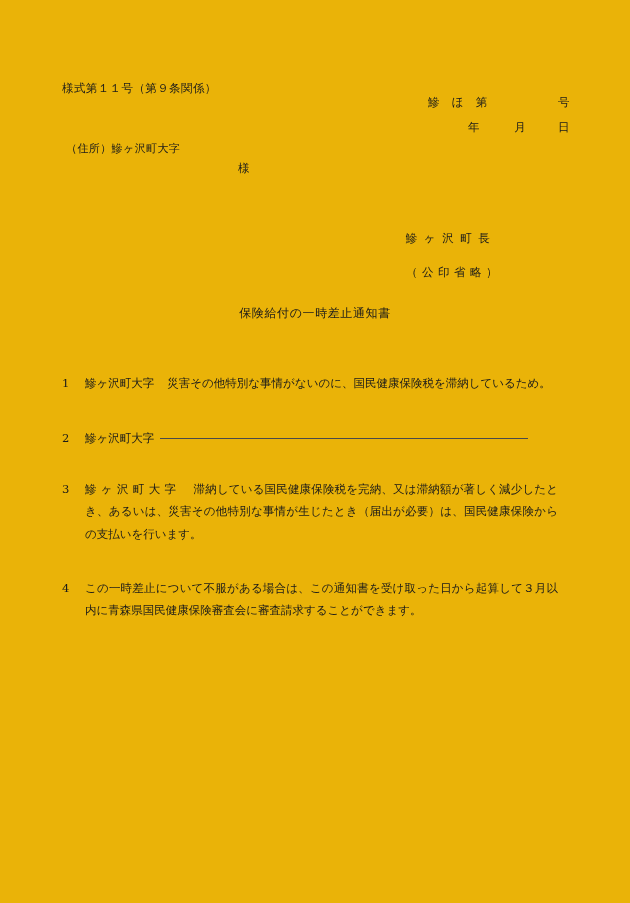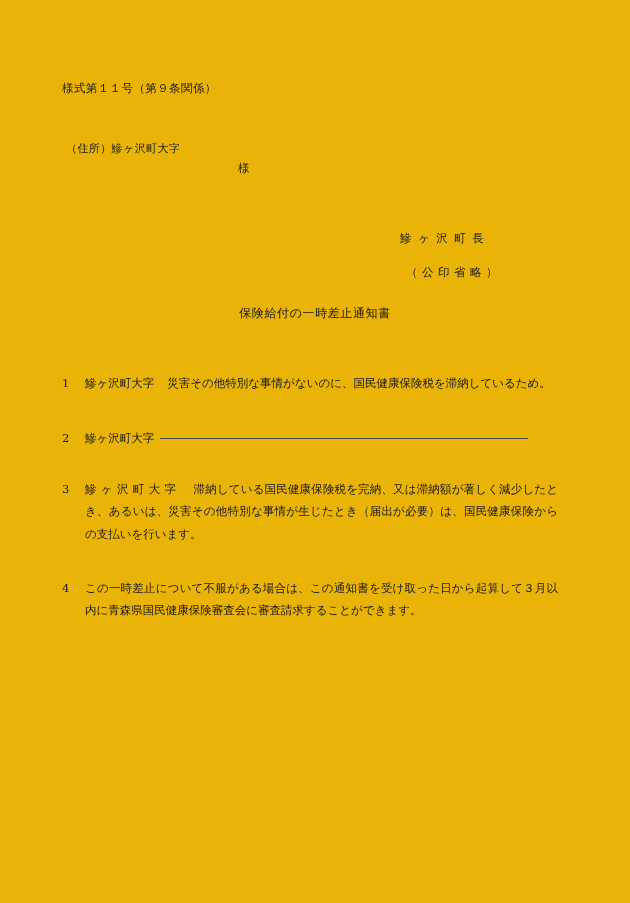--- a/index.html
+++ b/index.html
@@ -69,20 +69,21 @@
 
   
   .issuer {
     left: 400px;
     top: 230px;
     font-size: 11.5px;
   }
   .issuer .name {
     letter-spacing: 6.5px;
     display: block;
+    text-align: center;
   }
   .issuer .seal {
     display: block;
     margin-top: 16px;
     margin-left: 6px;
     letter-spacing: 4.5px;
   }
 
   
   .doc-title {
@@ -134,20 +135,34 @@
     margin-left: 6px;
   }
 </style>
 </head>
 <body>
 
 <div class="page">
 
   <div class="abs form-no">様式第１１号（第９条関係）</div>
 
+  <div class="blk doc-no-block">
+    <div class="doc-no-line">
+      <span class="lead">鰺　ほ　第</span>
+      <span class="sp-wide"></span>
+      <span>号</span>
+    </div>
+    <div class="doc-no-line date-line">
+      <span class="lead">年</span>
+      <span class="sp-mid"></span>
+      <span>月</span>
+      <span class="sp-mid2"></span>
+      <span>日</span>
+    </div>
+  </div>
 
   <div class="abs addr-line">（住所）鰺ヶ沢町大字</div>
   <div class="abs addressee">様</div>
 
   <div class="blk issuer">
     <span class="name">鰺ヶ沢町長</span>
     <span class="seal">（公印省略）</span>
   </div>
 
   <div class="abs doc-title">保険給付の一時差止通知書</div>

